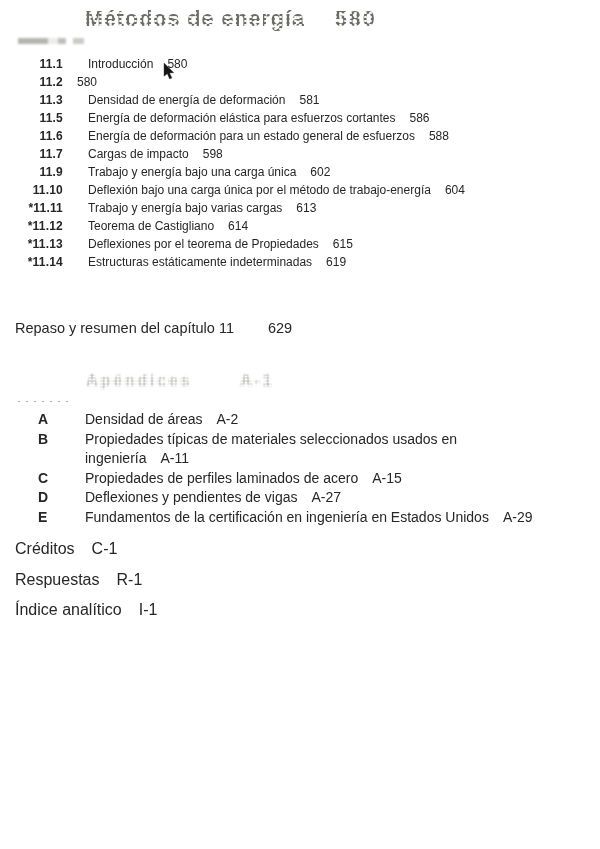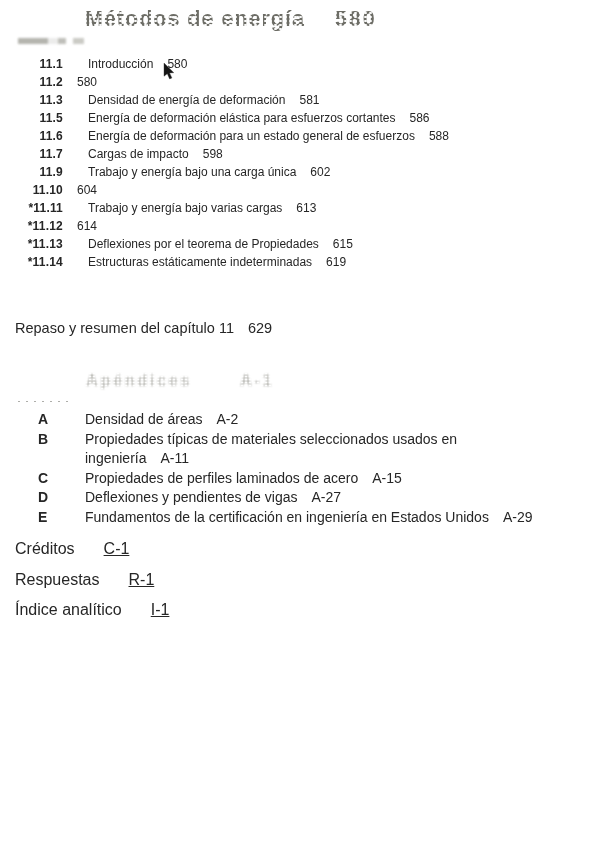--- a/index.html
+++ b/index.html
@@ -45,21 +45,21 @@
   .ink{filter:blur(.2px);}
 
   
   .sections{position:absolute;left:0;top:55px;font-size:12px;line-height:18px;}
   .srow{display:flex;white-space:nowrap;}
   .snum{width:63px;text-align:right;font-weight:700;letter-spacing:.2px;flex:none;}
   .stitle{margin-left:25px;}
   .spage{margin-left:14px;}
 
   
-  .summary{position:absolute;left:15px;top:320px;font-size:14.5px;display:flex;white-space:nowrap;}
+  .summary{position:absolute;left:15px;top:320px;font-size:14.5px;display:flex;white-space:nowrap;gap:20px;}
 
   
   .appendix-heading{
     position:absolute;left:86px;top:371px;
     font-size:16.5px;font-weight:700;letter-spacing:2.5px;
     color:#96968f;white-space:nowrap;
     filter:blur(1.1px);opacity:.72;
   }
   .appendix-heading .hpage{margin-left:48px;}
 
@@ -67,21 +67,21 @@
   .appendices{position:absolute;left:0;top:410px;font-size:14px;line-height:19.5px;}
   .arow{display:flex;}
   .anum{margin-left:38px;width:47px;font-weight:700;letter-spacing:.5px;flex:none;}
   .atext{max-width:480px;}
   .atitle{white-space:pre-line;}
   .apage{margin-left:14px;white-space:nowrap;}
 
   
   .backmatter{position:absolute;left:15px;top:540px;font-size:16px;}
   .brow{display:flex;white-space:nowrap;margin-bottom:12.5px;line-height:18px;}
-  .bpage{margin-left:29px;text-decoration:underline;}
+  .bpage{margin-left:17px;}
 
   
   .cursor{position:absolute;left:163px;top:63px;width:14px;height:17px;}
 </style>
 </head>
 <body>
 
 <div class="page">
 
   <div class="chapter-heading">
@@ -120,29 +120,31 @@
         <span class="stitle">Cargas de impacto</span>
         <span class="spage">598</span>
       </div>
     <div class="srow">
         <span class="snum">11.9</span>
         <span class="stitle">Trabajo y energía bajo una carga única</span>
         <span class="spage">602</span>
       </div>
     <div class="srow">
         <span class="snum">11.10</span>
+        <span class="stitle">Deflexión bajo una carga única por el método de trabajo-energía</span>
         <span class="spage">604</span>
       </div>
     <div class="srow">
         <span class="snum">*11.11</span>
         <span class="stitle">Trabajo y energía bajo varias cargas</span>
         <span class="spage">613</span>
       </div>
     <div class="srow">
         <span class="snum">*11.12</span>
+        <span class="stitle">Teorema de Castigliano</span>
         <span class="spage">614</span>
       </div>
     <div class="srow">
         <span class="snum">*11.13</span>
         <span class="stitle">Deflexiones por el teorema de Propiedades</span>
         <span class="spage">615</span>
       </div>
     <div class="srow">
         <span class="snum">*11.14</span>
         <span class="stitle">Estructuras estáticamente indeterminadas</span>

